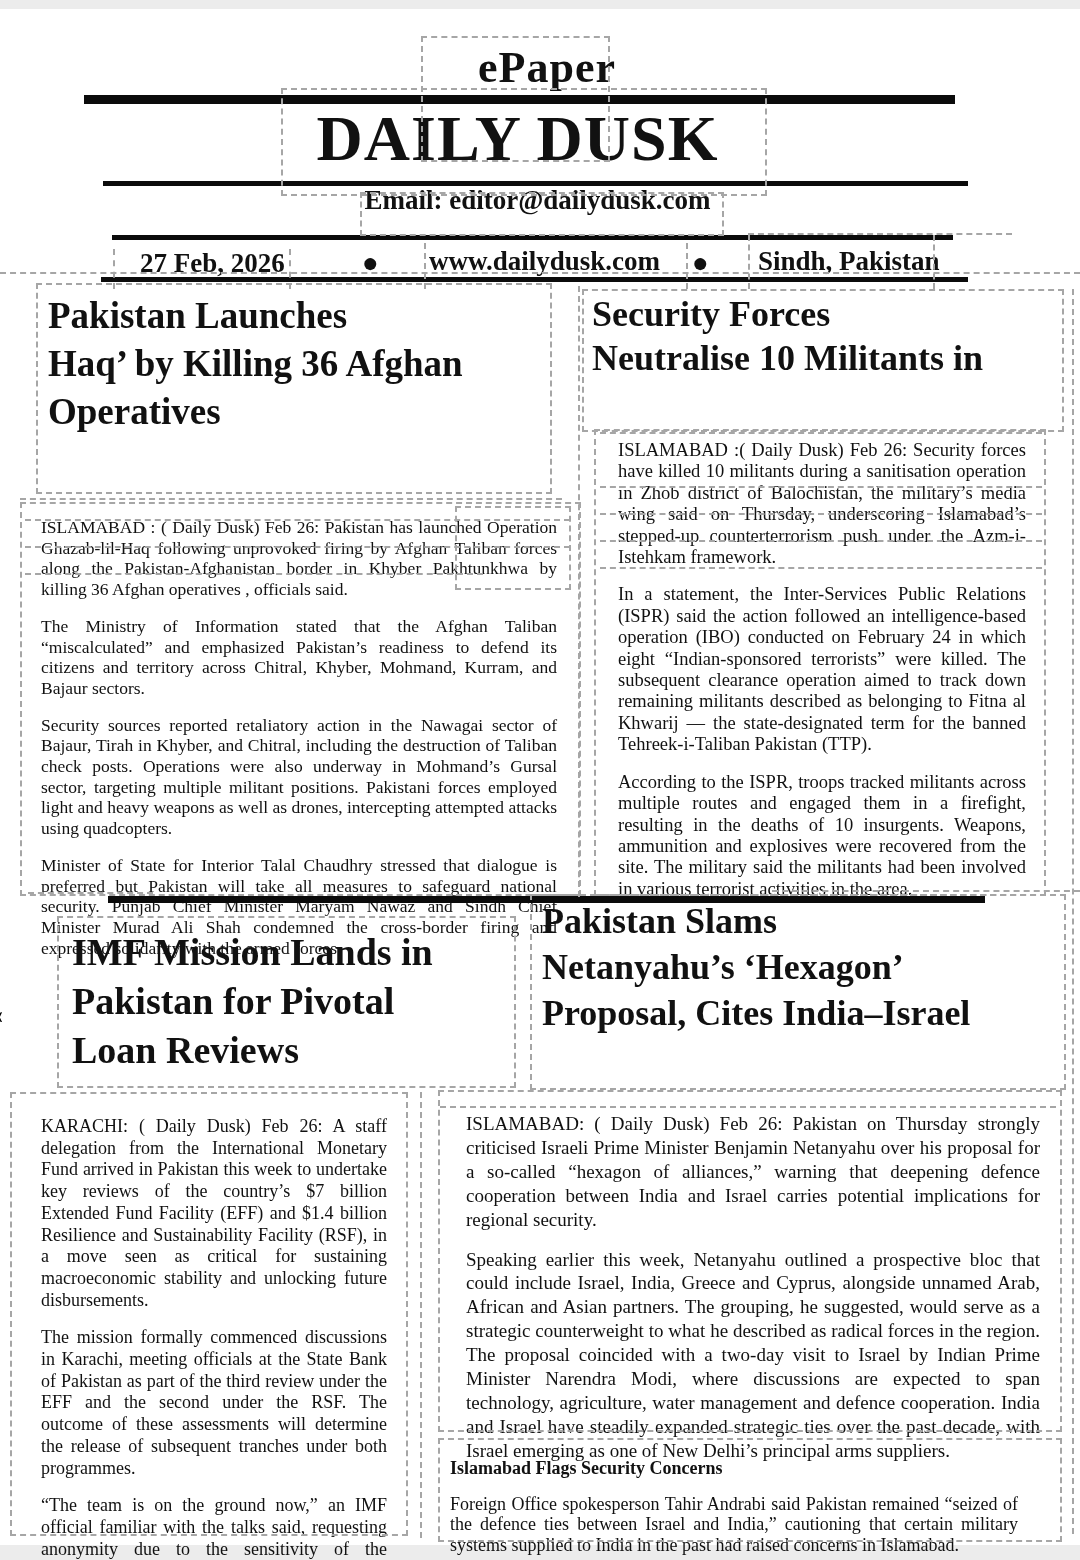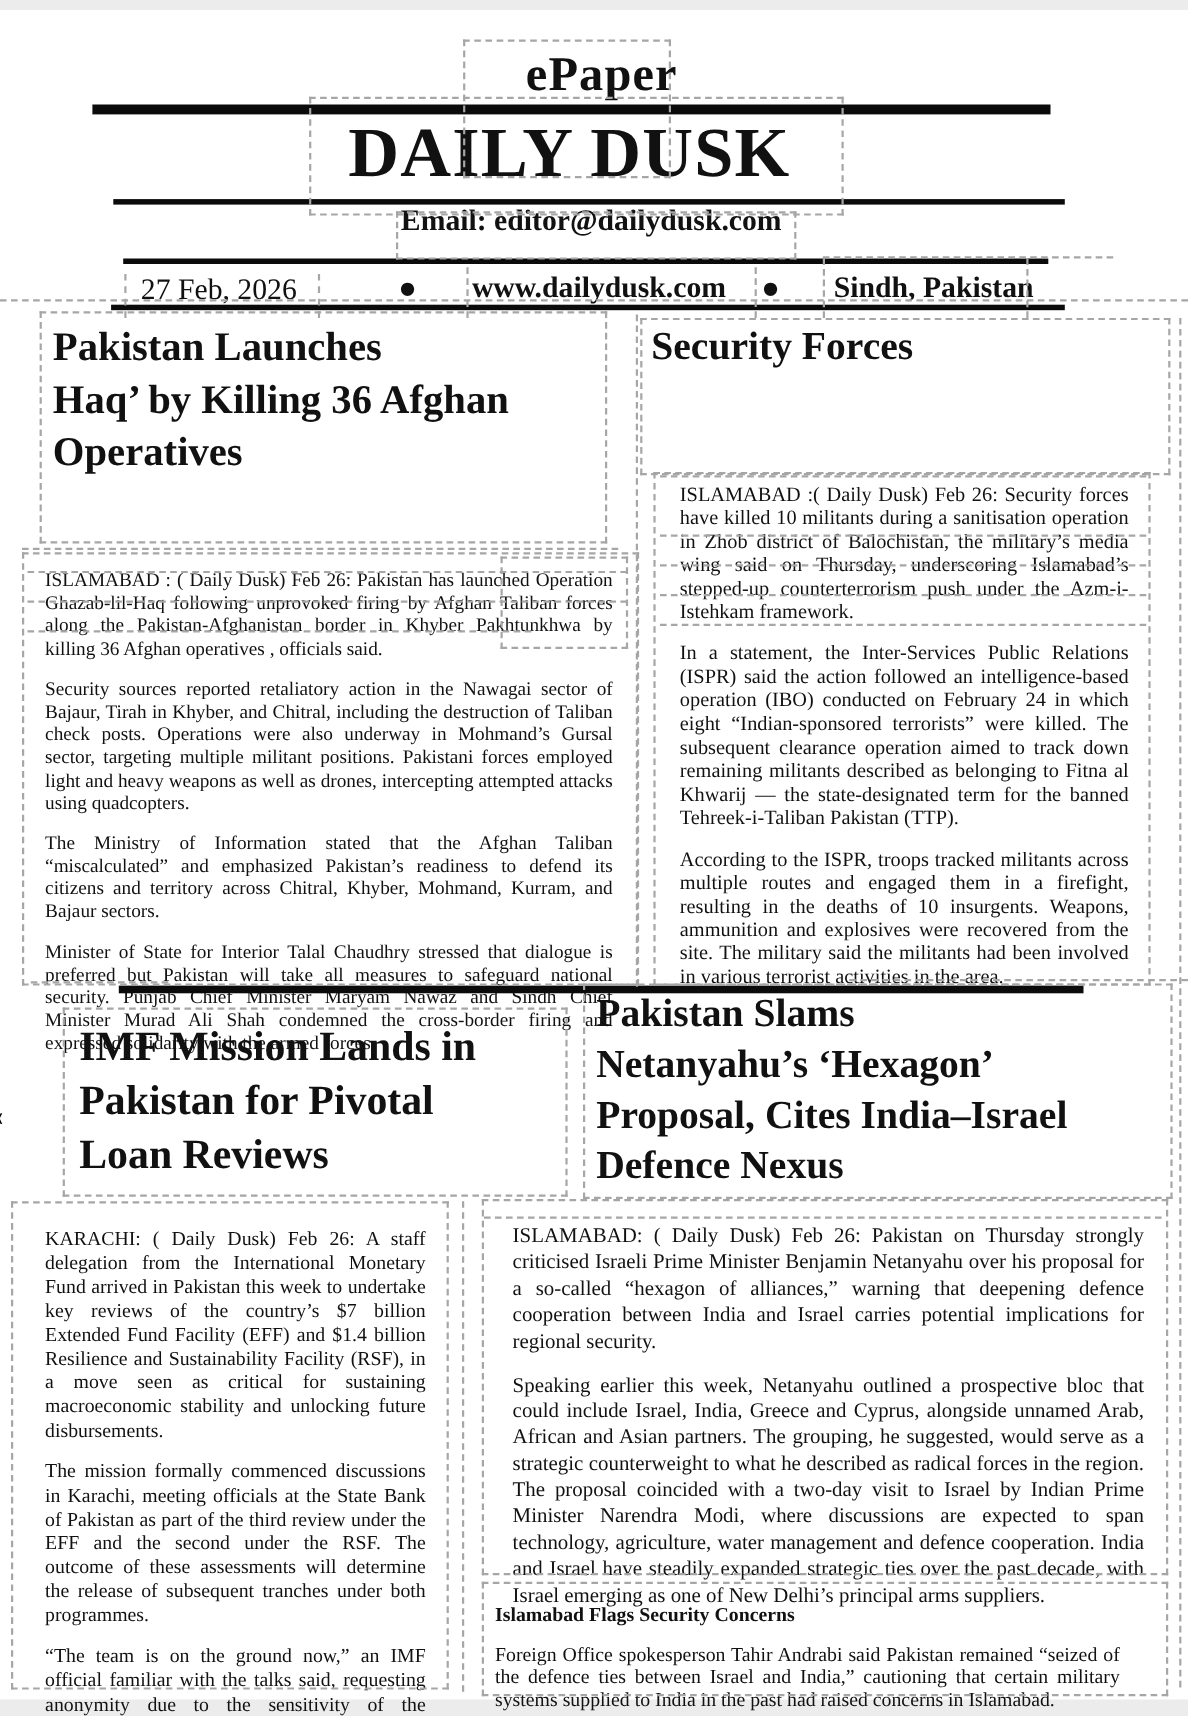--- a/index.html
+++ b/index.html
@@ -16,21 +16,21 @@
   .r3{left:112px;top:235px;width:841px;height:5px;}
   .r4{left:101px;top:277px;width:867px;height:5px;}
   .r5{left:108px;top:896px;width:877px;height:7px;}
 
   .tagline{position:absolute;top:42px;left:0;width:1030px;text-align:center;
     font-size:44px;font-weight:600;letter-spacing:1px;margin-left:32px;}
   .title{position:absolute;top:102px;left:0;width:1035px;text-align:center;
     font-size:64px;font-weight:700;letter-spacing:1px;}
   .email{position:absolute;top:185px;left:0;width:1075px;text-align:center;
     font-size:27px;font-weight:700;}
-  .date{position:absolute;left:128px;top:248px;font-size:27px;font-weight:400;}
+  .date{position:absolute;left:140px;top:248px;font-size:27px;font-weight:700;}
   .bullet{position:absolute;font-size:28px;line-height:30px;}
   .b-1{left:362px;top:248px;}
   .b-2{left:692px;top:248px;}
   .website{position:absolute;left:429px;top:246px;font-size:27px;font-weight:700;}
   .location{position:absolute;left:758px;top:246px;font-size:27px;font-weight:700;}
 
   .headline{position:absolute;font-weight:700;}
   .a1-head{left:48px;top:292px;width:505px;font-size:37px;line-height:48px;}
   .a2-head{left:592px;top:292px;width:480px;font-size:36px;line-height:44px;}
   .a3-head{left:72px;top:928px;width:452px;font-size:38px;line-height:49px;}
@@ -74,29 +74,30 @@
   <div class="rule r4"></div>
 
   <section>
     <div class="headline a1-head">
       <div>Pakistan Launches</div>
       <div>Haq’ by Killing 36 Afghan</div>
       <div>Operatives</div>
     </div>
     <div class="body-block a1-body">
       <p>ISLAMABAD : ( Daily Dusk) Feb 26: Pakistan has launched Operation Ghazab-lil-Haq following unprovoked firing by Afghan Taliban forces along the Pakistan-Afghanistan border in Khyber Pakhtunkhwa by killing 36 Afghan operatives , officials said.</p>
+      <p>The Ministry of Information stated that the Afghan Taliban “miscalculated” and emphasized Pakistan’s readiness to defend its citizens and territory across Chitral, Khyber, Mohmand, Kurram, and Bajaur sectors.</p>
       <p>Security sources reported retaliatory action in the Nawagai sector of Bajaur, Tirah in Khyber, and Chitral, including the destruction of Taliban check posts. Operations were also underway in Mohmand’s Gursal sector, targeting multiple militant positions. Pakistani forces employed light and heavy weapons as well as drones, intercepting attempted attacks using quadcopters.</p>
-      <p>The Ministry of Information stated that the Afghan Taliban “miscalculated” and emphasized Pakistan’s readiness to defend its citizens and territory across Chitral, Khyber, Mohmand, Kurram, and Bajaur sectors.</p>
       <p>Minister of State for Interior Talal Chaudhry stressed that dialogue is preferred but Pakistan will take all measures to safeguard national security. Punjab Chief Minister Maryam Nawaz and Sindh Chief Minister Murad Ali Shah condemned the cross-border firing and expressed solidarity with the armed forces.</p>
     </div>
   </section>
 
   <section>
     <div class="headline a2-head">
       <div>Security Forces</div>
+      <div>Neutralise 10 Militants in</div>
     </div>
     <div class="body-block a2-body">
       <p>ISLAMABAD :( Daily Dusk) Feb 26: Security forces have killed 10 militants during a sanitisation operation in Zhob district of Balochistan, the military’s media wing said on Thursday, underscoring Islamabad’s stepped-up counterterrorism push under the Azm-i-Istehkam framework.</p>
       <p>In a statement, the Inter-Services Public Relations (ISPR) said the action followed an intelligence-based operation (IBO) conducted on February 24 in which eight “Indian-sponsored terrorists” were killed. The subsequent clearance operation aimed to track down remaining militants described as belonging to Fitna al Khwarij — the state-designated term for the banned Tehreek-i-Taliban Pakistan (TTP).</p>
       <p>According to the ISPR, troops tracked militants across multiple routes and engaged them in a firefight, resulting in the deaths of 10 insurgents. Weapons, ammunition and explosives were recovered from the site. The military said the militants had been involved in various terrorist activities in the area.</p>
     </div>
   </section>
 
   <div class="rule r5"></div>
 
@@ -111,21 +112,20 @@
       <p>The mission formally commenced discussions in Karachi, meeting officials at the State Bank of Pakistan as part of the third review under the EFF and the second under the RSF. The outcome of these assessments will determine the release of subsequent tranches under both programmes.</p>
       <p>“The team is on the ground now,” an IMF official familiar with the talks said, requesting anonymity due to the sensitivity of the negotiations.</p>
     </div>
   </section>
 
   <section>
     <div class="headline a4-head">
       <div>Pakistan Slams</div>
       <div>Netanyahu’s ‘Hexagon’</div>
       <div>Proposal, Cites India–Israel</div>
-      <div>Defence Nexus</div>
     </div>
     <div class="body-block a4-body">
       <p>ISLAMABAD: ( Daily Dusk) Feb 26: Pakistan on Thursday strongly criticised Israeli Prime Minister Benjamin Netanyahu over his proposal for a so-called “hexagon of alliances,” warning that deepening defence cooperation between India and Israel carries potential implications for regional security.</p>
       <p>Speaking earlier this week, Netanyahu outlined a prospective bloc that could include Israel, India, Greece and Cyprus, alongside unnamed Arab, African and Asian partners. The grouping, he suggested, would serve as a strategic counterweight to what he described as radical forces in the region. The proposal coincided with a two-day visit to Israel by Indian Prime Minister Narendra Modi, where discussions are expected to span technology, agriculture, water management and defence cooperation. India and Israel have steadily expanded strategic ties over the past decade, with Israel emerging as one of New Delhi’s principal arms suppliers.</p>
     </div>
     <div class="body-block a4-body2">
       <p class="subhead">Islamabad Flags Security Concerns</p>
       <p>Foreign Office spokesperson Tahir Andrabi said Pakistan remained “seized of the defence ties between Israel and India,” cautioning that certain military systems supplied to India in the past had raised concerns in Islamabad.</p>
     </div>
   </section>

